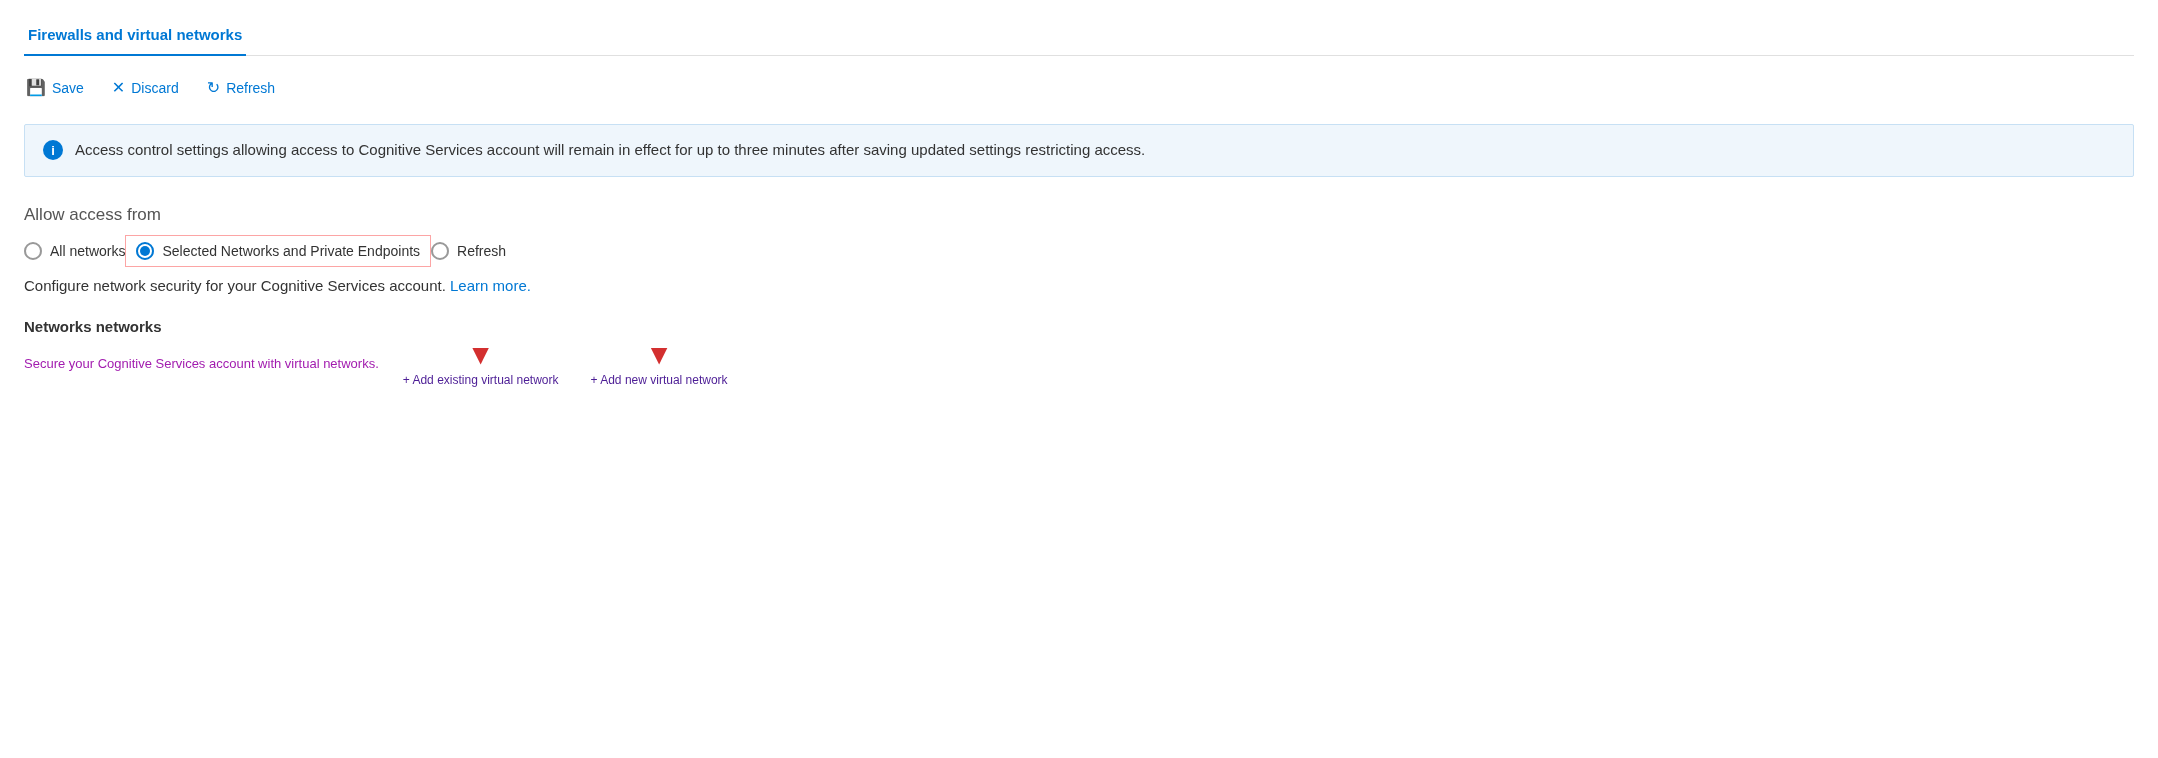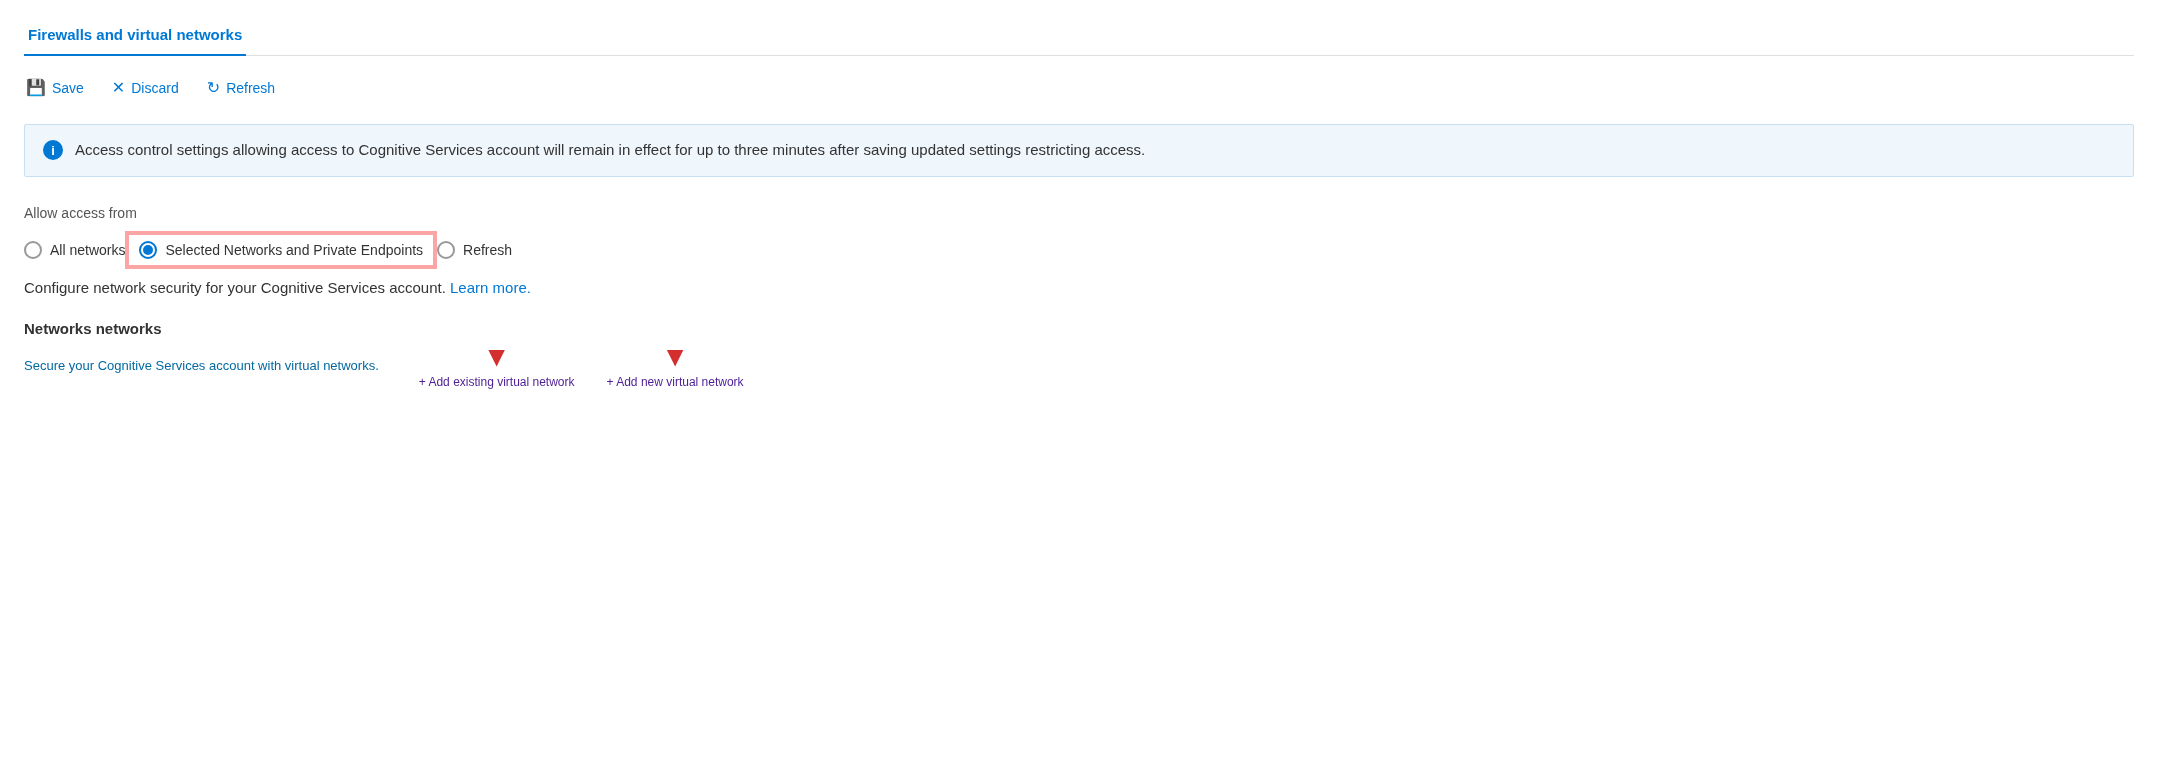--- a/index.html
+++ b/index.html
@@ -98,21 +98,21 @@
     .info-text {
       font-size: 15px;
       color: #333;
       line-height: 1.5;
     }
     
     .section {
       margin-bottom: 20px;
     }
     .section-label {
-      font-size: 14px;
+      font-size: 17px;
       color: #555;
       margin-bottom: 10px;
     }
     .radio-group {
       display: flex;
       align-items: center;
       margin-bottom: 10px;
     }
     .radio-option {
       display: flex;
@@ -138,21 +138,21 @@
       height: 10px;
       border-radius: 50%;
       background: #0078d4;
     }
     .radio-label {
       font-size: 14px;
       color: #333;
     }
     
     .selected-highlight {
-      border: 4px solid #fca5a5;
+      border: 1px solid #fca5a5;
       padding: 6px 10px;
       display: flex;
       align-items: flex-start;
       gap: 8px;
     }
     .configure-text {
       font-size: 15px;
       color: #333;
       margin-bottom: 24px;
     }
@@ -170,22 +170,22 @@
       color: #333;
       margin-bottom: 6px;
     }
     .vnet-row {
       display: flex;
       align-items: center;
       gap: 0;
     }
     .vnet-desc {
       font-size: 13px;
-      color: #0369a1;
-      margin-right: 40px;
+      color: #a21caf;
+      margin-right: 24px;
     }
     .vnet-actions {
       display: flex;
       align-items: flex-start;
       gap: 0;
     }
     .arrow-down {
       font-size: 28px;
       color: #d32f2f;
       line-height: 1;

